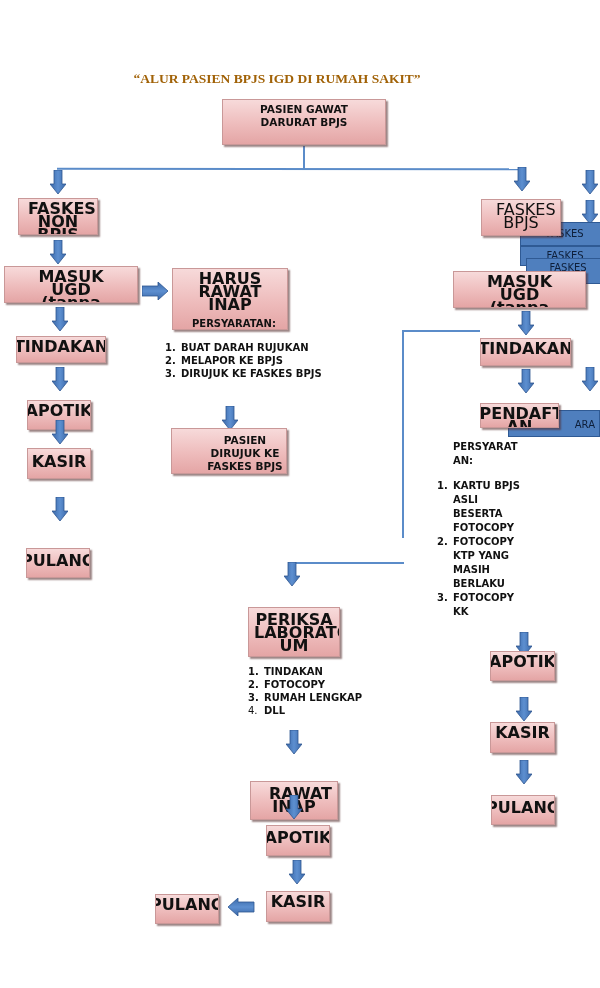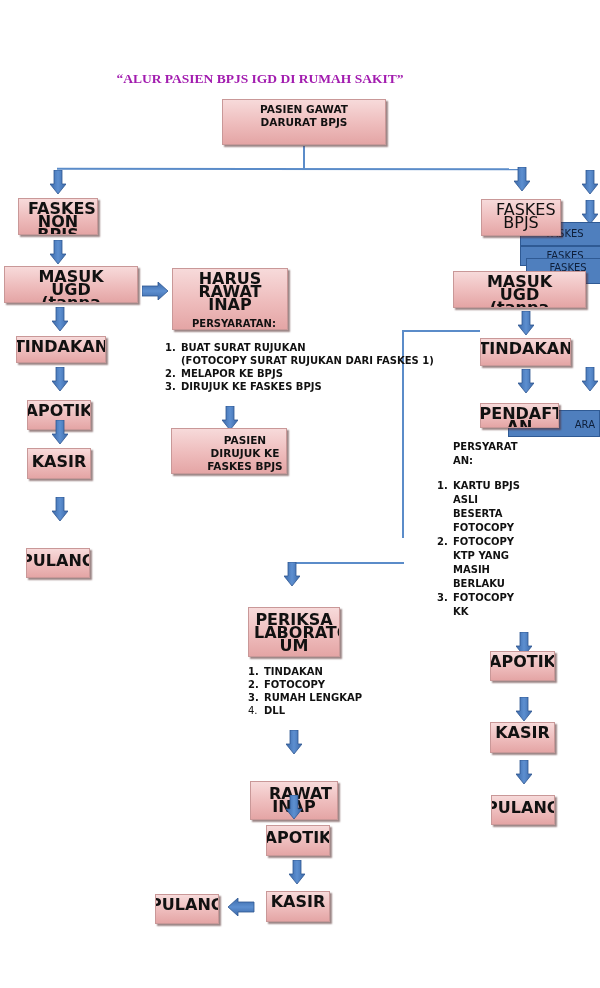--- a/index.html
+++ b/index.html
@@ -1,19 +1,19 @@
 <!DOCTYPE html>
 <html><head>
 <meta charset="utf-8">
 <style>
   html, body { margin:0; padding:0; background:#ffffff; }
   body { width:600px; height:988px; position:relative; overflow:hidden;
          font-family:"DejaVu Sans", sans-serif; color:#111; }
-  .title { position:absolute; left:0; width:520px; top:71px; text-align:center;
-           font-family:"Liberation Serif", serif; font-weight:bold; font-size:13.5px; color:#a21caf; }
+  .title { position:absolute; left:17px; width:520px; top:71px; text-align:center;
+           font-family:"Liberation Serif", serif; font-weight:bold; font-size:13.5px; color:#a16207; }
   .box { position:absolute; box-sizing:border-box;
          background:linear-gradient(to bottom,#f7dada 0%,#eebcbc 55%,#e4a5a5 100%);
          border:1px solid #c99898; box-shadow:2px 2px 1.5px rgba(80,40,40,0.55);
          display:flex; align-items:flex-start; justify-content:center; text-align:center;
          font-weight:bold; font-size:16px; line-height:13px; padding-top:3px; overflow:hidden; }
   .box.plain { font-weight:normal; }
   .blue-box { position:absolute; box-sizing:border-box; background:#4f7fbe; border:1px solid #2f5a94;
               color:#0e1f3a; font-size:10px; overflow:hidden; text-align:center; line-height:12px; }
   .arrow-d { position:absolute; width:16px; height:24px; }
   .arrow-r { position:absolute; width:26px; height:18px; }
@@ -77,25 +77,21 @@
 <svg class="arrow-r" style="left:142px;top:282px;">
     <use href="#aright"></use>
   </svg>
 <div class="box" style="left:172px;top:268px;width:116px;height:62px;">
   <span style="width:90px;">HARUS RAWAT INAP</span>
 </div>
 <div class="txt" style="left:176px;top:317px;padding-left:16px;">PERSYARATAN:</div>
 <ol class="txt" style="left:165px;top:341px;">
   <li class="li">
       <span class="n">1.</span>
-      <span>BUAT SURAT RUJUKAN</span>
-    </li>
-  <li class="li">
-      <span class="n"></span>
-      <span>(FOTOCOPY SURAT RUJUKAN DARI FASKES 1)</span>
+      <span>BUAT DARAH RUJUKAN</span>
     </li>
   <li class="li">
       <span class="n">2.</span>
       <span>MELAPOR KE BPJS</span>
     </li>
   <li class="li">
       <span class="n">3.</span>
       <span>DIRUJUK KE FASKES BPJS</span>
     </li>
 </ol>

